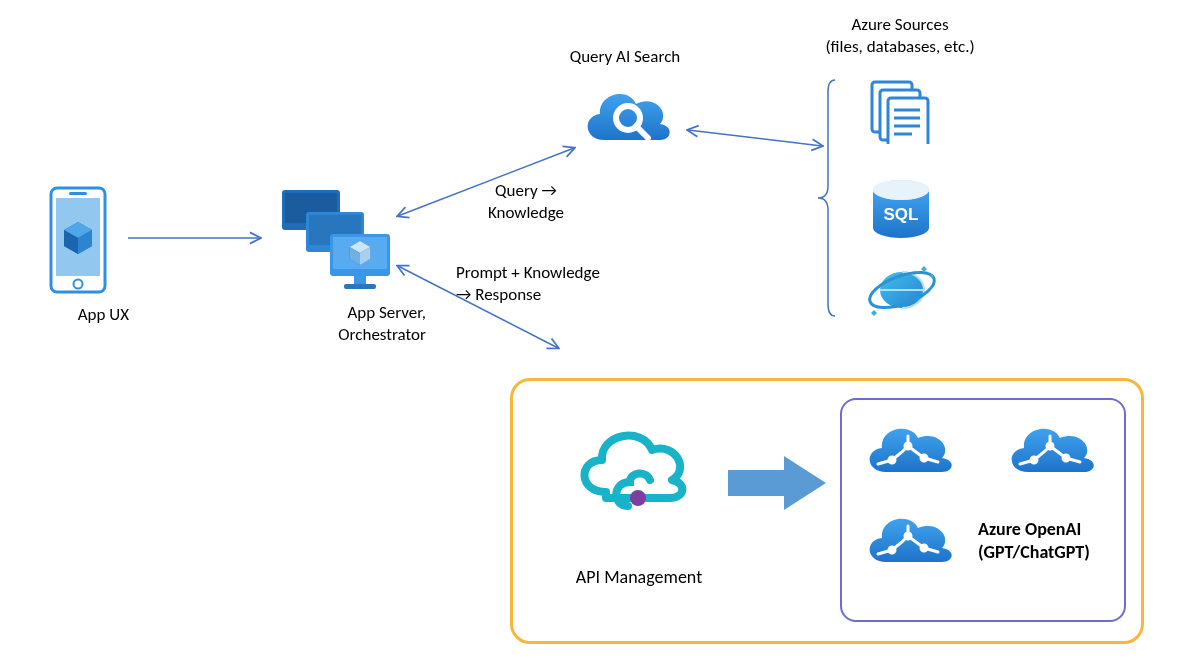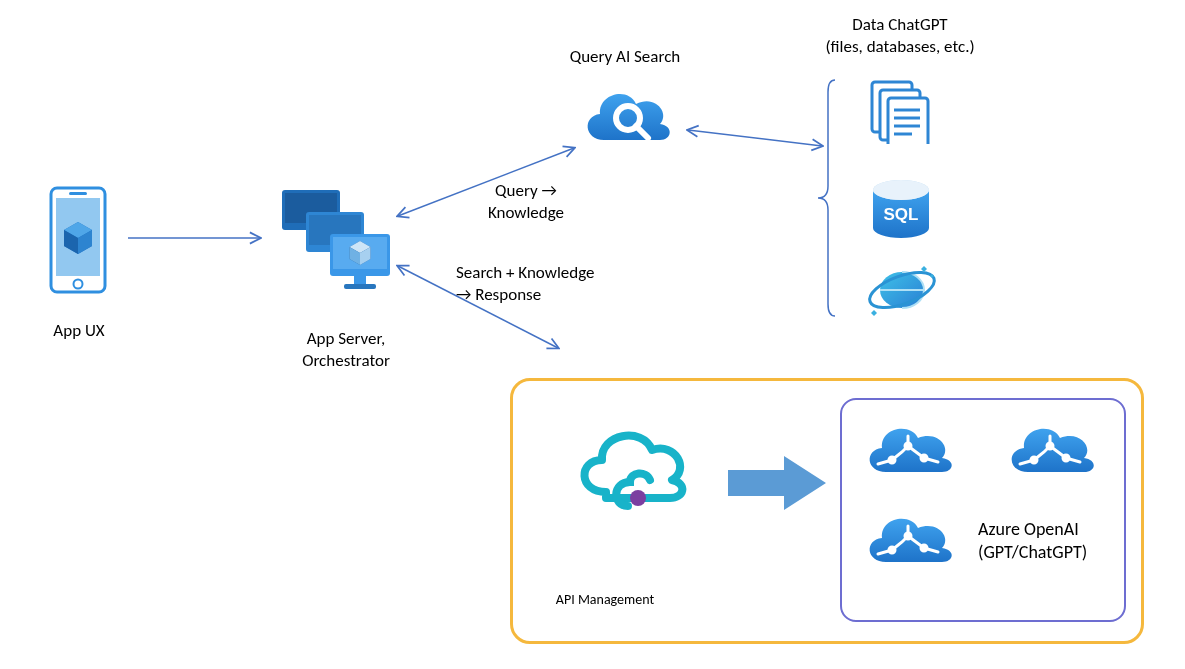--- a/index.html
+++ b/index.html
@@ -61,21 +61,21 @@
     <circle cx="31" cy="98" r="4.5" fill="none" stroke="#2F8FE0" stroke-width="2"></circle>
 
     <g transform="translate(31,52)">
       <path d="M0 -16 L14 -8 L14 8 L0 16 L-14 8 L-14 -8 Z" fill="#2072C4"></path>
       <path d="M0 -16 L14 -8 L0 0 L-14 -8 Z" fill="#4FA6E8"></path>
       <path d="M0 0 L14 -8 L14 8 L0 16 Z" fill="#2D84D0"></path>
       <path d="M0 0 L-14 -8 L-14 8 L0 16 Z" fill="#1B65AE"></path>
     </g>
   </svg>
 </div>
-<div class="abs label" style="left:29px; top:320px; width:100px;">App UX</div>
+<div class="abs label" style="left:29px; top:304px; width:100px;text-align:right;">App UX</div>
 
 <div class="abs" style="left:278px; top:188px;">
   <svg width="118" height="108">
 
     <g transform="translate(4,2)">
       <rect x="0" y="0" width="58" height="40" rx="3" fill="#1F6DB8"></rect>
       <rect x="3" y="3" width="52" height="30" fill="#1B5C9E"></rect>
     </g>
 
     <g transform="translate(28,24)">
@@ -91,39 +91,39 @@
 
       <g transform="translate(30,19) scale(0.75)">
         <path d="M0 -16 L14 -8 L14 8 L0 16 L-14 8 L-14 -8 Z" fill="#1B65AE"></path>
         <path d="M0 -16 L14 -8 L0 0 L-14 -8 Z" fill="#CDE5F7"></path>
         <path d="M0 0 L14 -8 L14 8 L0 16 Z" fill="#A7D0F0"></path>
         <path d="M0 0 L-14 -8 L-14 8 L0 16 Z" fill="#6FB1E4"></path>
       </g>
     </g>
   </svg>
 </div>
-<div class="abs label" style="left:266px; top:328px; width:160px; text-align:center;">App Server,
+<div class="abs label" style="left:266px; top:302px; width:160px; text-align:right;">App Server,
 Orchestrator</div>
 
 <div class="abs label" style="left:540px; top:46px; width:170px;">Query AI Search</div>
 <div class="abs" style="left:576px; top:80px;">
   <svg width="100" height="78">
     <defs>
       <linearGradient id="cg1" x1="0" y1="0" x2="0" y2="1">
         <stop offset="0" stop-color="#3FA2EE"></stop>
           <stop offset="1" stop-color="#1E73C9"></stop>
       </linearGradient>
     </defs>
     <path d="M28 60 C8 60 6 36 24 34 C22 14 52 6 60 24 C80 14 94 34 84 44 C98 46 96 60 84 60 Z" fill="url(#cg1)"></path>
     <circle cx="52" cy="38" r="12" fill="none" stroke="#fff" stroke-width="6"></circle>
     <line x1="60" y1="46" x2="72" y2="58" stroke="#fff" stroke-width="6" stroke-linecap="round"></line>
   </svg>
 </div>
 
-<div class="abs label" style="left:790px; top:14px; width:220px;">Data ChatGPT
+<div class="abs label" style="left:790px; top:14px; width:220px;">Azure Sources
 (files, databases, etc.)</div>
 
 <div class="abs" style="left:868px; top:78px;">
   <svg width="64" height="66">
     <g>
       <rect x="4" y="4" width="40" height="50" rx="3" fill="#fff" stroke="#2E86D4" stroke-width="3"></rect>
       <rect x="12" y="12" width="40" height="50" rx="3" fill="#fff" stroke="#2E86D4" stroke-width="3"></rect>
       <rect x="20" y="20" width="40" height="50" rx="3" fill="#fff" stroke="#2E86D4" stroke-width="3"></rect>
       <line x1="26" y1="32" x2="52" y2="32" stroke="#2E86D4" stroke-width="3"></line>
       <line x1="26" y1="40" x2="52" y2="40" stroke="#2E86D4" stroke-width="3"></line>
@@ -161,33 +161,33 @@
     <path d="M14 30 L58 30" stroke="#AFE0F5" stroke-width="2"></path>
     <ellipse cx="36" cy="30" rx="34" ry="14" fill="none" stroke="#2A93D4" stroke-width="3" transform="rotate(-20 36 30)"></ellipse>
     <path d="M58 6 l3 3 l-3 3 l-3 -3 Z" fill="#3AB0E0"></path>
     <path d="M66 14 l2 2 l-2 2 l-2 -2 Z" fill="#3AB0E0"></path>
     <path d="M8 50 l3 3 l-3 3 l-3 -3 Z" fill="#3AB0E0"></path>
   </svg>
 </div>
 
 <div class="abs label" style="left:456px; top:180px; width:140px; text-align:center;">Query →
 Knowledge</div>
-<div class="abs label" style="left:456px; top:262px; width:210px; text-align:left;">Search + Knowledge
+<div class="abs label" style="left:456px; top:262px; width:210px; text-align:left;">Prompt + Knowledge
 → Response</div>
 
 <div class="abs box-yellow" style="left:510px; top:378px; width:628px; height:260px;"></div>
 
 <div class="abs" style="left:572px; top:420px;">
   <svg width="120" height="96">
     <path d="M34 72 C6 72 6 40 30 40 C28 14 70 6 80 30 C104 22 118 50 100 60 C116 64 112 78 98 78 L34 78 Z" fill="none" stroke="#18B3C9" stroke-width="8" stroke-linejoin="round"></path>
     <path d="M56 86 C40 86 40 62 58 62 C58 52 74 50 78 60" fill="none" stroke="#18B3C9" stroke-width="8" stroke-linecap="round"></path>
     <circle cx="66" cy="78" r="8" fill="#7B3FA0"></circle>
   </svg>
 </div>
-<div class="abs label" style="left:520px; top:566px; width:170px; font-size:14px;margin-top:25px;">API Management</div>
+<div class="abs label" style="left:554px; top:566px; width:170px; font-size:18px;">API Management</div>
 
 <div class="abs" style="left:722px; top:448px;">
   <svg width="110" height="70">
     <path d="M6 22 L62 22 L62 8 L104 35 L62 62 L62 48 L6 48 Z" fill="#5B9BD5"></path>
   </svg>
 </div>
 
 <div class="abs box-purple" style="left:840px; top:398px; width:282px; height:220px;"></div>
 
 <div class="abs" style="left:858px; top:416px;">
@@ -231,14 +231,14 @@
       <circle cx="34" cy="44" r="3" fill="#fff"></circle>
         <circle cx="50" cy="30" r="3" fill="#fff"></circle>
         <circle cx="66" cy="42" r="3" fill="#fff"></circle>
       <path d="M34 44 L44 36 L50 30 L58 36 L66 42"></path>
         <path d="M50 30 L50 20"></path>
         <path d="M20 48 L34 44"></path>
         <path d="M66 42 L80 46"></path>
     </g>
   </svg>
 </div>
-<div class="abs label" style="left:978px; top:518px; width:150px; text-align:left; font-size:18px;">Azure OpenAI
+<div class="abs label" style="left:978px; top:518px; width:150px; text-align:left; font-size:18px;font-weight:bold;">Azure OpenAI
 (GPT/ChatGPT)</div>
 
 </body></html>

